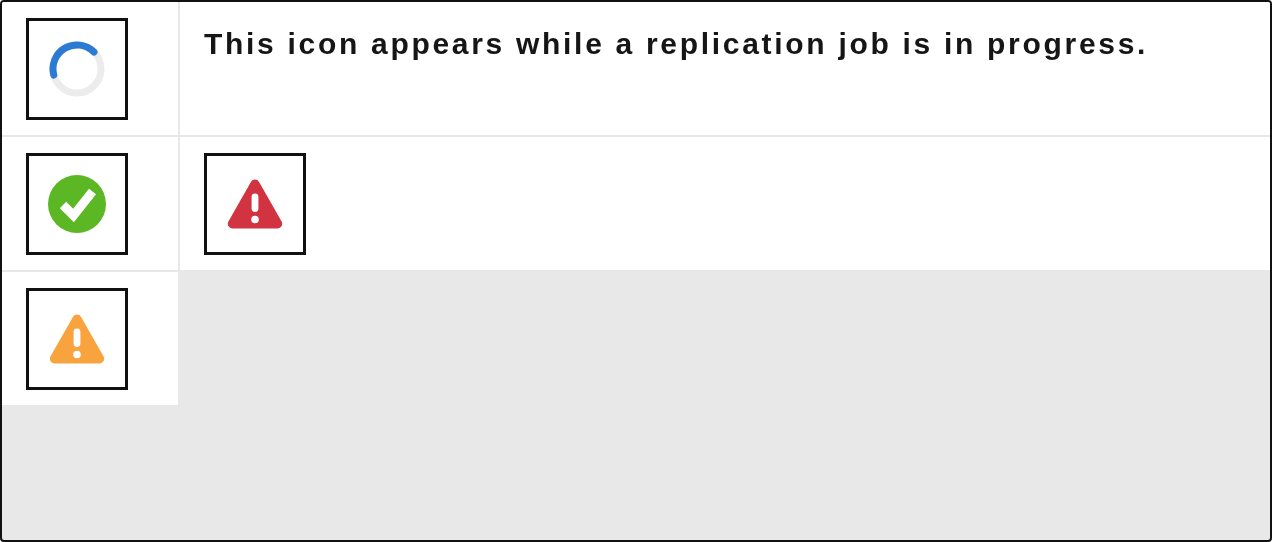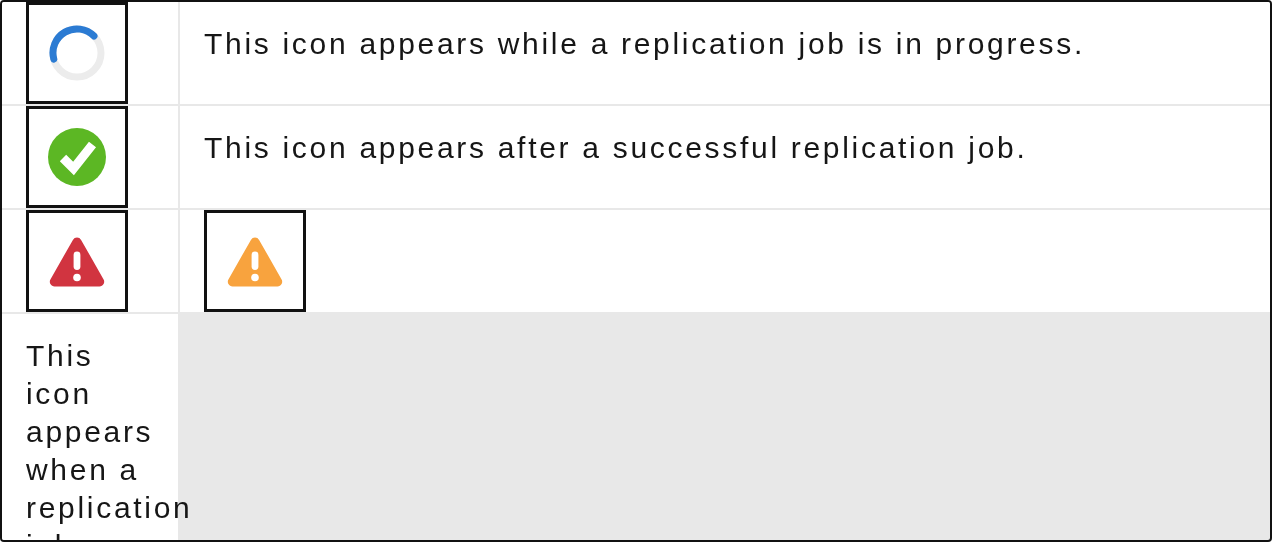--- a/index.html
+++ b/index.html
@@ -39,21 +39,21 @@
     display: flex;
     align-items: center;
     justify-content: center;
   }
   .text-cell {
     padding: 23px 18px 0 24px;
     font-size: 30px;
     line-height: 38px;
     letter-spacing: 2.7px;
     color: var(--text, #161616);
-    font-weight: 400;
+    font-weight: 700;
   }
   svg { display: block; }
 </style>
 </head>
 <body>
 
 <div class="status-table">
 
   <div class="cell icon-cell">
     <div class="icon-box">
@@ -66,36 +66,34 @@
   <div class="cell text-cell">This icon appears while a replication job is in progress.</div>
 
   <div class="cell icon-cell">
     <div class="icon-box">
       <svg width="60" height="60" viewBox="0 0 60 60" aria-hidden="true">
         <circle cx="30" cy="30" r="29" fill="var(--success-green)"></circle>
         <path d="M16 31 L26.5 41.5 L45.5 17.5" fill="none" stroke="#ffffff" stroke-width="9" stroke-linejoin="miter"></path>
       </svg>
     </div>
   </div>
-  <div class="cell text-cell">This icon appears after a successful replication job.</div>
 
   <div class="cell icon-cell">
     <div class="icon-box">
       <svg width="60" height="53" viewBox="0 0 60 53" aria-hidden="true">
         <path d="M25.9 4.9 a4.7 4.7 0 0 1 8.2 0 l22.5 39.5 a4.7 4.7 0 0 1 -4.1 7 h-45 a4.7 4.7 0 0 1 -4.1 -7 z" fill="var(--failed-red)"></path>
         <rect x="26.6" y="16.5" width="6.8" height="18.5" rx="3.4" fill="#ffffff"></rect>
         <circle cx="30" cy="42.5" r="3.8" fill="#ffffff"></circle>
       </svg>
     </div>
   </div>
 
   <div class="cell icon-cell">
     <div class="icon-box">
       <svg width="60" height="53" viewBox="0 0 60 53" aria-hidden="true">
         <path d="M25.9 4.9 a4.7 4.7 0 0 1 8.2 0 l22.5 39.5 a4.7 4.7 0 0 1 -4.1 7 h-45 a4.7 4.7 0 0 1 -4.1 -7 z" fill="var(--canceled-orange)"></path>
         <rect x="26.6" y="16.5" width="6.8" height="18.5" rx="3.4" fill="#ffffff"></rect>
         <circle cx="30" cy="42.5" r="3.8" fill="#ffffff"></circle>
       </svg>
     </div>
   </div>
-  <div class="cell text-cell">This icon appears when a replication job was canceled.</div>
 
 </div>
 
 </body></html>

